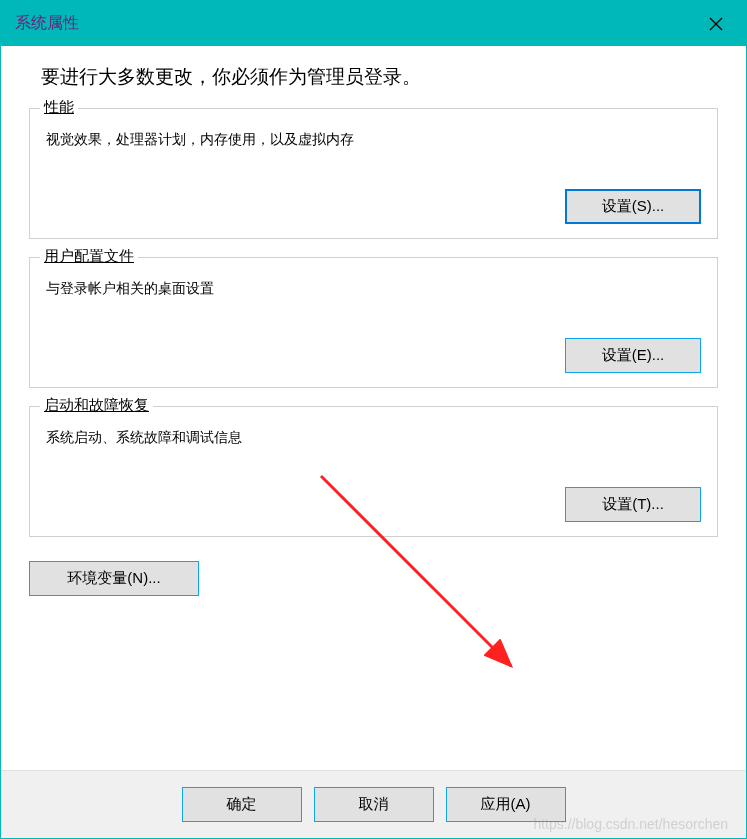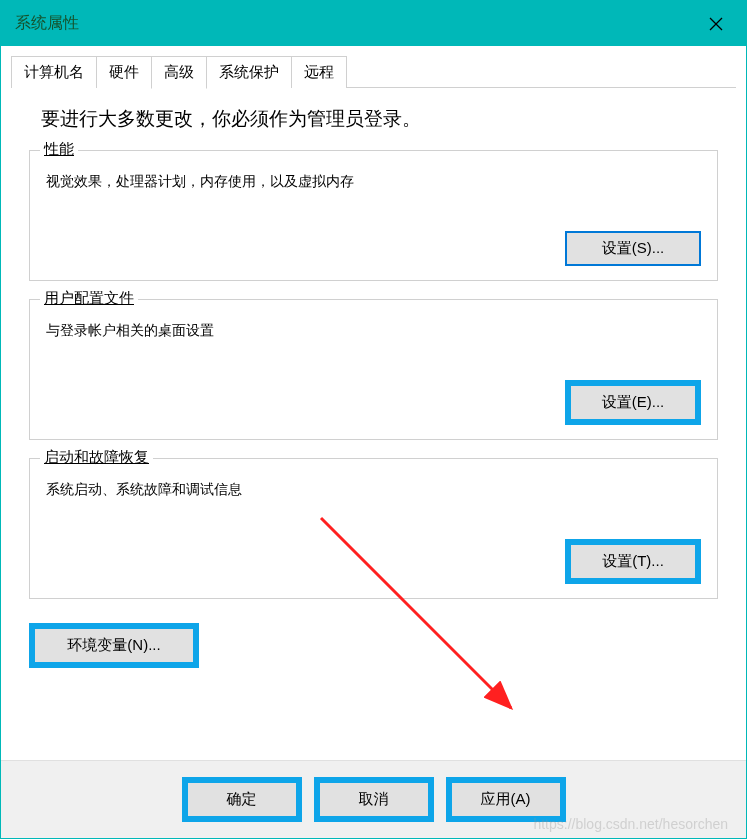--- a/index.html
+++ b/index.html
@@ -23,21 +23,21 @@
       position: relative;
       display: flex;
       flex-direction: column;
     }
     .titlebar {
       background: #00b8b8;
       height: 45px;
       display: flex;
       align-items: center;
       padding: 0 14px;
-      color: #14532d;
+      color: #701a75;
       position: relative;
     }
     .titlebar-title {
       font-size: 16px;
     }
     .titlebar-close {
       position: absolute;
       right: 0;
       top: 0;
       width: 60px;
@@ -118,21 +118,21 @@
       font-size: 14px;
     }
     .group-button-row {
       display: flex;
       justify-content: flex-end;
     }
     .btn {
       min-width: 136px;
       padding: 7px 28px;
       background: #e1e1e1;
-      border: 6px solid #0ea5e9;
+      border: 1px solid #0ea5e9;
       cursor: pointer;
       font-size: 15px;
       font-family: inherit;
       text-align: center;
       color: #000;
     }
     .btn.focused {
       border: 2px solid #0078d7;
       padding: 6px 11px;
     }
@@ -180,28 +180,20 @@
   <div class="titlebar">
     <span class="titlebar-title">系统属性</span>
     <div class="titlebar-close">
       <svg width="14" height="14" viewBox="0 0 14 14">
         <line x1="1" y1="1" x2="13" y2="13" stroke="#000" stroke-width="1.2"></line>
         <line x1="13" y1="1" x2="1" y2="13" stroke="#000" stroke-width="1.2"></line>
       </svg>
     </div>
   </div>
 
-  <div class="tabs">
-    <div class="tabs-line"></div>
-    <div class="tab">计算机名</div>
-    <div class="tab">硬件</div>
-    <div class="tab active">高级</div>
-    <div class="tab">系统保护</div>
-    <div class="tab">远程</div>
-  </div>
 
   <div class="content">
     <div class="admin-note">要进行大多数更改，你必须作为管理员登录。</div>
 
     <div class="group">
       <div class="group-title">性能</div>
       <div class="group-desc">视觉效果，处理器计划，内存使用，以及虚拟内存</div>
       <div class="group-button-row">
         <button class="btn focused">设置(S)...</button>
       </div>

